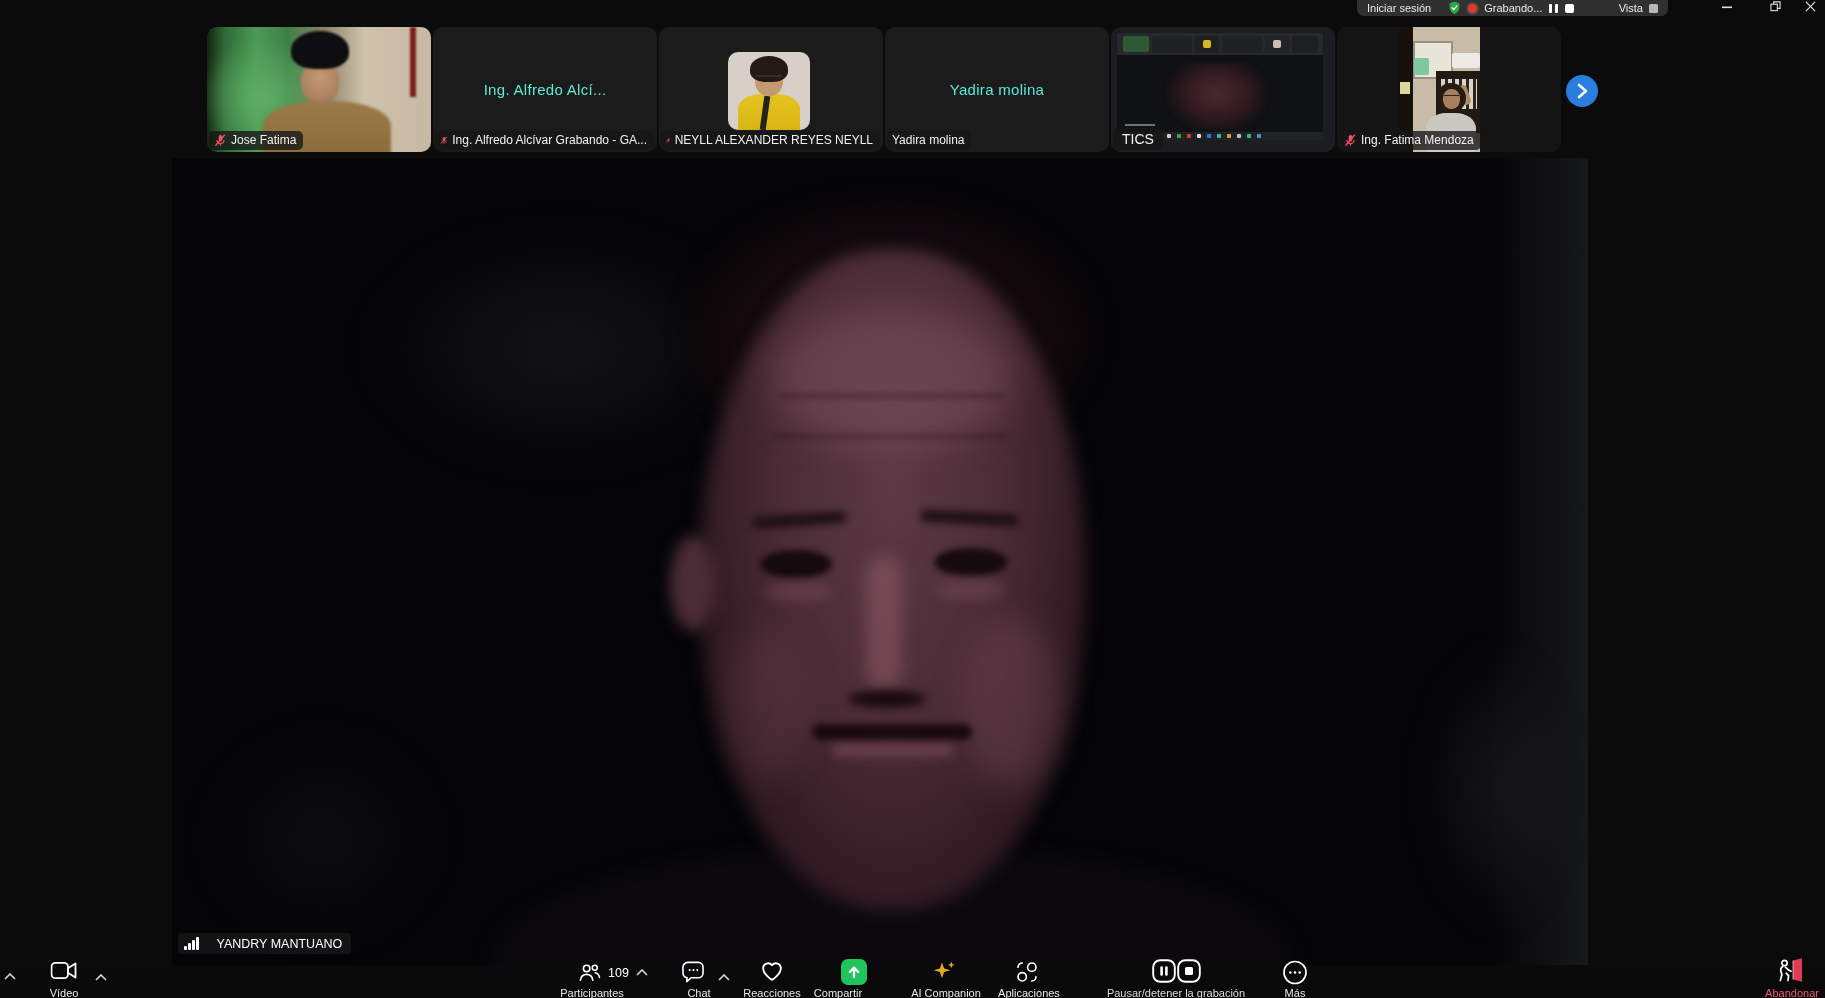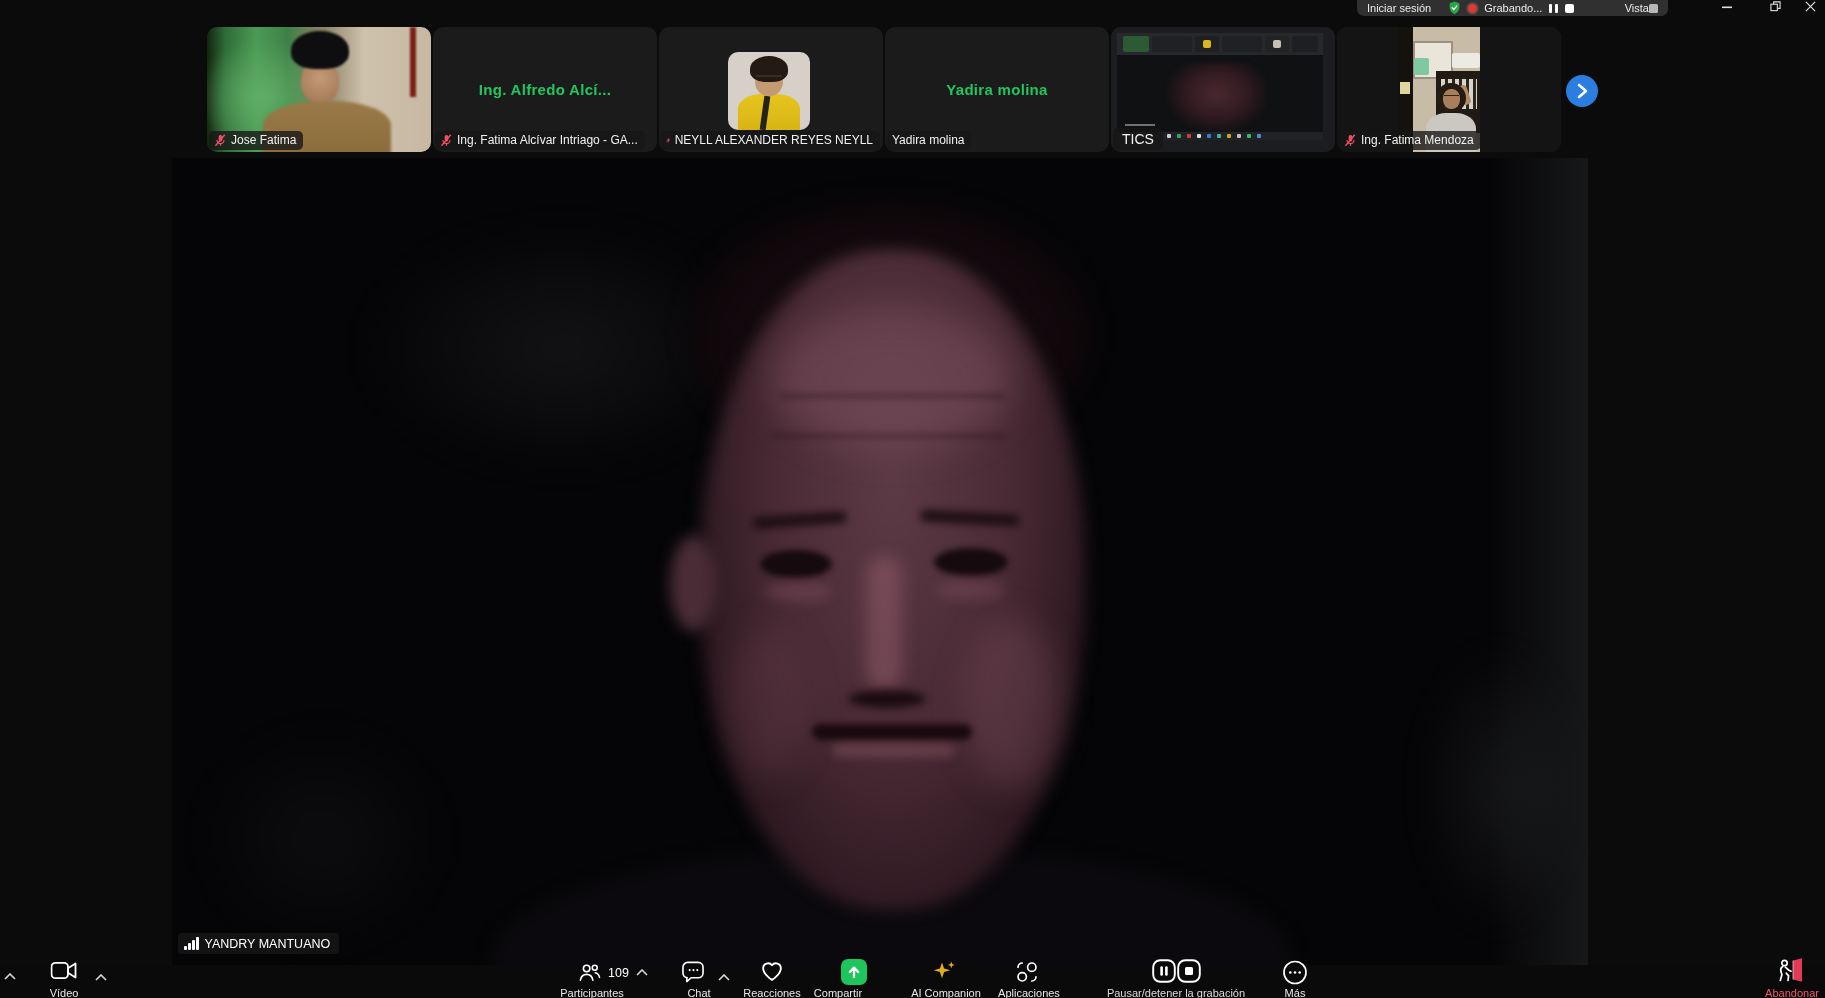--- a/index.html
+++ b/index.html
@@ -11,28 +11,28 @@
   .titlebar { position:absolute; top:0; left:0; width:1825px; height:13px; background:#242424; }
   .title-frag { position:absolute; left:1px; top:-1px; font-size:11.5px; font-weight:bold; color:#efefef; }
   .top-panel { position:absolute; left:1357px; top:0; width:311px; height:16px; background:#303030;
                border-radius:0 0 7px 7px; display:flex; align-items:center; padding:0 10px; gap:7px;
                font-size:11px; color:#ececec; z-index:30; }
   .top-panel .signin { margin-right:10px; cursor:pointer; }
   .rec-dot { width:9px; height:9px; border-radius:50%; background:#e0382e; box-shadow:0 0 0 2px rgba(255,255,255,.12); }
   .mini-pause { display:flex; gap:2.5px; }
   .mini-pause i { display:block; width:3px; height:9px; background:#fff; border-radius:1px; }
   .mini-stop { width:9px; height:9px; background:#fff; border-radius:2px; }
-  .vista-group { margin-left:auto; display:flex; align-items:center; }
+  .vista-group { margin-left:auto; display:flex; align-items:center; gap:6px; }
   .grid-ic { width:9px; height:9px; background:#b8b8b8; border-radius:1.5px; }
   .winbtn { position:absolute; top:0; width:30px; height:13px; display:flex; align-items:center; justify-content:center; color:#e0e0e0; }
 
   
   .thumb { position:absolute; top:27px; width:224px; height:125px; background:#1b1b1b; border-radius:10px; overflow:hidden; cursor:pointer; }
   .center-name { width:100%; height:100%; display:flex; align-items:center; justify-content:center;
-                 color:#22c55e; font-size:15px; font-weight:bold; letter-spacing:.3px; }
+                 color:#5eead4; font-size:15px; font-weight:normal; letter-spacing:.3px; }
   .name-tag { position:absolute; left:2px; bottom:2px; max-width:219px; display:inline-flex; align-items:center; gap:4px;
               background:rgba(22,22,22,.78); border-radius:5px; padding:2px 7px 3px 5px;
               color:#f2f2f2; font-size:12px; white-space:nowrap; overflow:hidden; z-index:5; }
   .next-btn { position:absolute; left:1566px; top:75px; width:32px; height:32px; border-radius:50%;
               background:#2b7de0; display:flex; align-items:center; justify-content:center; cursor:pointer; }
 
   
   .jose-bg { position:absolute; inset:0; background:linear-gradient(90deg,#13240f 0%,#2e6b38 8%,#4c9a55 22%,#3e8047 36%,#8d8268 52%,#cfc2ac 70%,#c6b8a2 100%); }
   .jose-green-glow { position:absolute; left:-10px; top:10px; width:130px; height:120px; background:radial-gradient(ellipse,#5fae66 0%,rgba(70,140,80,0) 70%); filter:blur(4px); }
   .jose-red-stripe { position:absolute; left:203px; top:0; width:6px; height:70px; background:#7c1f16; filter:blur(1px); }
@@ -96,21 +96,21 @@
   .nose { position:absolute; left:694px; top:398px; width:36px; height:134px; border-radius:18px; background:rgba(158,100,114,.45); filter:blur(8px); }
   .nostril { position:absolute; left:676px; top:532px; width:78px; height:18px; border-radius:50%; background:#1a0b10; filter:blur(4px); }
   .cheek-r { position:absolute; left:792px; top:460px; width:95px; height:170px; border-radius:50%; background:rgba(140,88,102,.30); filter:blur(16px); }
   .cheek-l { position:absolute; left:556px; top:470px; width:80px; height:150px; border-radius:50%; background:rgba(130,82,96,.22); filter:blur(16px); }
   .mouth { position:absolute; left:640px; top:566px; width:160px; height:16px; border-radius:8px; background:#190a0e; filter:blur(3px); }
   .lip { position:absolute; left:660px; top:586px; width:122px; height:13px; border-radius:7px; background:rgba(150,94,106,.4); filter:blur(5px); }
   .ear-l { position:absolute; left:498px; top:378px; width:46px; height:95px; border-radius:50%; background:#4a2c36; filter:blur(7px); }
   .suit { position:absolute; left:320px; top:688px; width:800px; height:190px; border-radius:50% 50% 0 0 / 60% 60% 0 0; background:#0b090d; filter:blur(8px); }
   .collar { position:absolute; left:678px; top:700px; width:44px; height:34px; background:rgba(88,84,96,.35); filter:blur(8px); }
 
-  .speaker-tag { position:absolute; left:6px; top:775px; height:21px; display:inline-flex; align-items:center; gap:6px;
+  .speaker-tag { position:absolute; left:6px; top:775px; height:21px; display:inline-flex; align-items:center; gap:18px;
                  background:rgba(22,22,22,.85); border-radius:4px; padding:0 9px 0 6px; color:#fff; font-size:12.5px; z-index:6; }
   .bars { display:flex; align-items:flex-end; gap:1.5px; height:13px; }
   .bars i { display:block; width:2.5px; background:#fff; border-radius:1px; }
 
   
   .toolbar { position:absolute; left:0; top:965px; width:1825px; height:33px; background:#0a0a0b; }
   .tbi { position:absolute; transform:translateX(-50%); cursor:pointer; }
   .tblabel { position:absolute; top:987px; transform:translateX(-50%); font-size:11px; color:#e9e9e9; white-space:nowrap; }
   .share-box { width:26px; height:26px; border-radius:7px; background:#1ec45c; display:flex; align-items:center; justify-content:center; }
   .count { color:#fff; font-size:12.5px; }
@@ -179,21 +179,21 @@
 
   <div class="thumb" style="left:433px;">
     <div class="center-name">Ing. Alfredo Alcí...</div>
     <div class="name-tag">
       <svg width="13" height="13" viewBox="0 0 14 14">
         <rect x="5" y="1" width="4" height="7" rx="2" fill="#ef4f63"></rect>
         <path d="M3.2 6.5a3.8 3.8 0 0 0 7.6 0" stroke="#ef4f63" stroke-width="1.3" fill="none"></path>
         <line x1="7" y1="10.3" x2="7" y2="12.6" stroke="#ef4f63" stroke-width="1.3"></line>
         <line x1="1.6" y1="12.6" x2="11.6" y2="0.8" stroke="#ef4f63" stroke-width="1.5"></line>
       </svg>
-      <span>Ing. Fatima Alcívar Intriago - GA...</span>
+      <span>Ing. Alfredo Alcívar Grabando - GA...</span>
     </div>
   </div>
 
   <div class="thumb" style="left:659px;">
     <div class="avatar-box">
       <div class="av-shirt"></div>
       <div class="av-stripe"></div>
       <div class="av-face"></div>
       <div class="av-hair"></div>
       <div class="av-glasses"></div>

